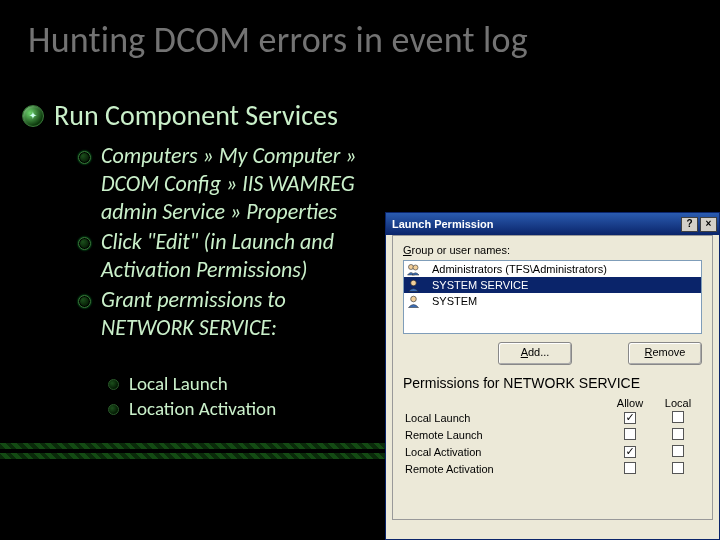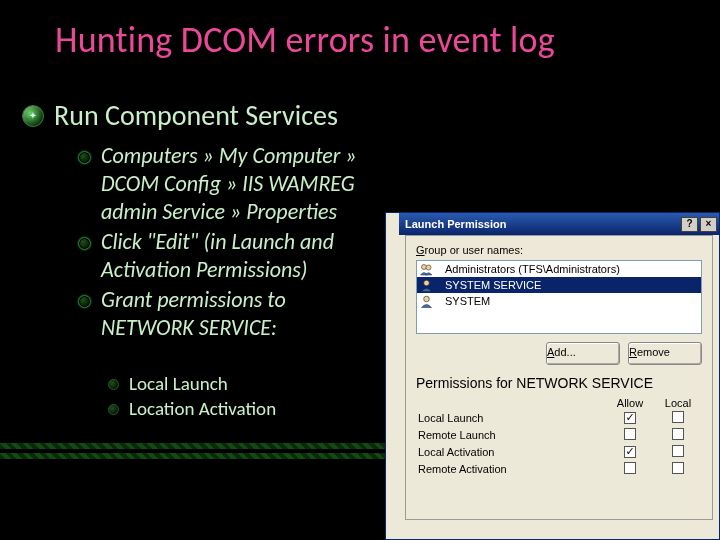--- a/index.html
+++ b/index.html
@@ -21,25 +21,24 @@
       45deg,
       #0a2a0a 0px, #0a2a0a 4px,
       #134a13 4px, #134a13 8px
     );
     z-index: 0;
   }
   .title {
     position: absolute;
     left: 28px;
     top: 18px;
-    color: #ec4899;
+    color: #737373;
     font-size: 36px;
     font-weight: 400;
     letter-spacing: 0.2px;
-    margin-left: 27px;
   }
   .main-bullet {
     position: absolute;
     left: 22px;
     top: 98px;
     display: flex;
     align-items: center;
     gap: 10px;
   }
   .main-bullet .icon {
@@ -116,21 +115,20 @@
     bottom: 0;
     width: 335px;
     height: 328px;
     background: #ece9d8;
     border: 1px solid #0a246a;
     font-family: Tahoma, Arial, sans-serif;
     font-size: 11px;
     color: #000;
     z-index: 3;
     box-sizing: border-box;
-    padding-left: 13px;
   }
   .titlebar {
     height: 22px;
     background: linear-gradient(#3a6ea5, #0a246a);
     background: #0a246a;
     background: linear-gradient(to bottom, #2a5bb0 0%, #0a246a 100%);
     display: flex;
     align-items: center;
     justify-content: space-between;
     padding: 0 2px 0 6px;
@@ -217,21 +215,23 @@
   }
   .winbtn {
     width: 72px;
     height: 21px;
     background: #ece9d8;
     border: 1px solid #888;
     border-radius: 3px;
     box-shadow: inset 1px 1px 0 #fff, inset -1px -1px 0 #aaa;
     font-size: 11px;
     font-family: Tahoma, Arial;
+    text-align: center;
     line-height: 19px;
+    margin-left: 48px;
   }
   .perm-label {
     font-size: 14px;
     margin-top: 10px;
   }
   .perm-head {
     display: flex;
     font-size: 11px;
     margin-top: 6px;
     justify-content: flex-end;

